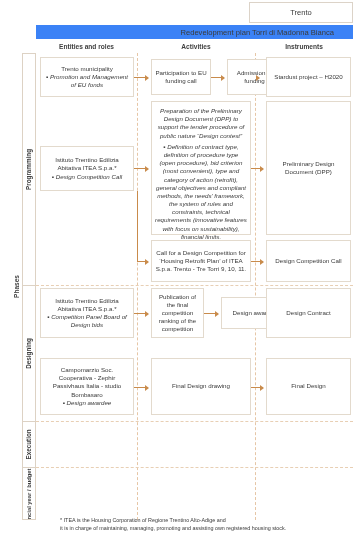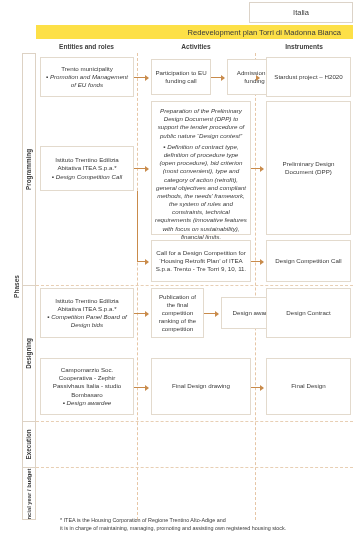--- a/index.html
+++ b/index.html
@@ -26,23 +26,23 @@
     border: 1px solid #dcd3c8;
     background: #ffffff;
     display: flex; align-items: center; justify-content: center;
     font-size: 7.5px;
     color: #3a3a3a;
   }
   .title-band {
     position: absolute;
     left: 36px; top: 25px;
     width: 317px; height: 14px;
-    background: #fde047;
+    background: #3b82f6;
     display: flex; align-items: center; justify-content: flex-end;
-    padding-right: 12px;
+    padding-right: 19px;
     font-size: 7.6px;
     color: #3a3a3a;
   }
   .col-headers {
     position: absolute;
     left: 36px; top: 40px;
     width: 317px; height: 13px;
   }
   .col-header {
     position: absolute;
@@ -167,21 +167,21 @@
     line-height: 1.55;
     color: #3a3a3a;
   }
   .footnote div { white-space: nowrap; }
 </style>
 </head>
 <body>
 
 <div id="page">
 
-  <div class="city-chip">Italia</div>
+  <div class="city-chip">Trento</div>
   <div class="title-band">Redevelopment plan Torri di Madonna Bianca</div>
 
   <div class="col-headers">
     <div class="col-header ch-entities">Entities and roles</div>
     <div class="col-header ch-activities">Activities</div>
     <div class="col-header ch-instruments">Instruments</div>
   </div>
 
   <div class="vsep vsep-a"></div>
   <div class="vsep vsep-b"></div>

